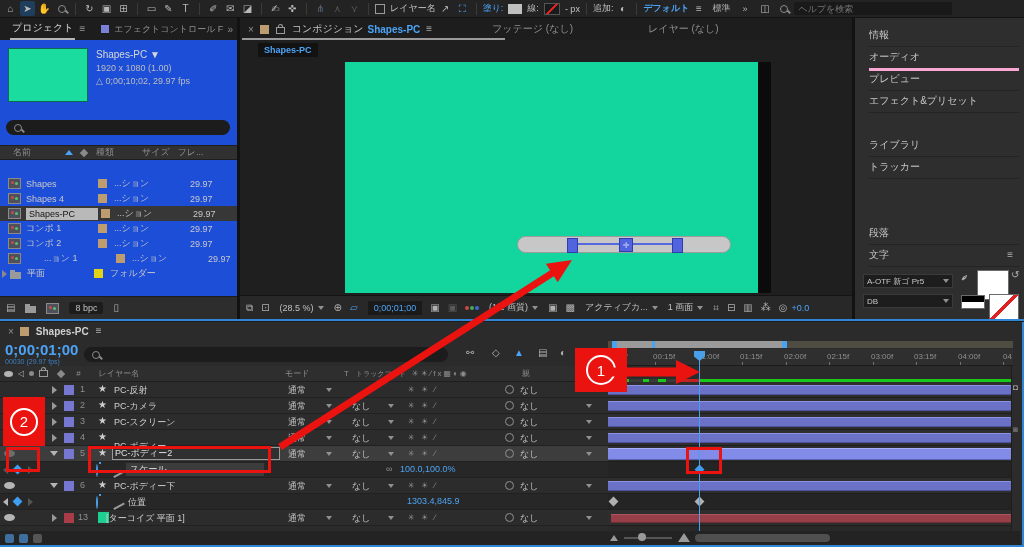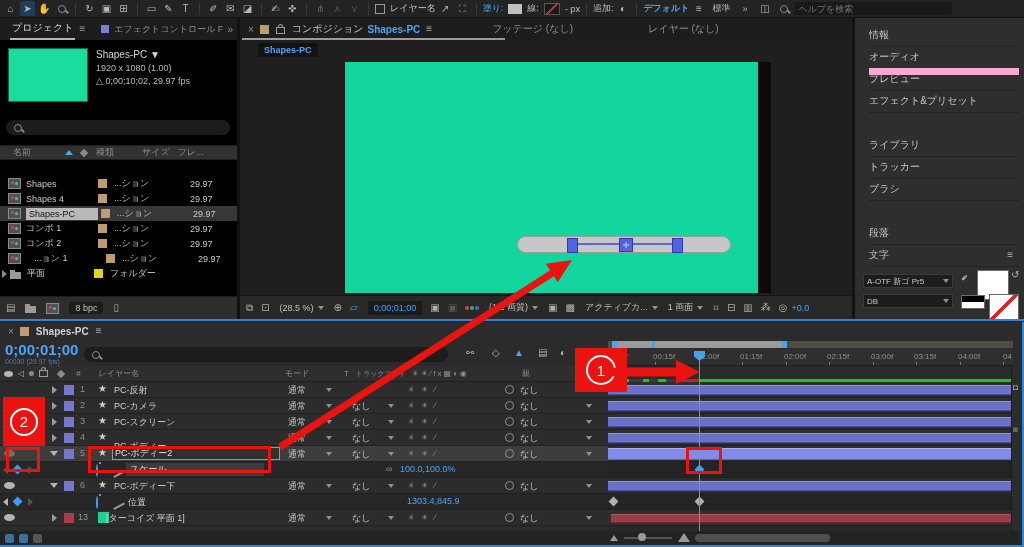--- a/index.html
+++ b/index.html
@@ -39,21 +39,21 @@
   .compi:after{content:"";position:absolute;left:2px;top:2px;width:3px;height:3px;border-radius:50%;background:#c84b4b;box-shadow:4px 1px 0 #4bc86e}
 
   
   #topbar{left:0;top:0;width:1024px;height:18px;background:#232323;border-bottom:1px solid #121212;display:flex;align-items:center;padding:0 3px;box-sizing:border-box;gap:2px}
   .tool{min-width:15px;height:15px;display:flex;align-items:center;justify-content:center;color:#b8b8b8;font-size:10px}
   .tool.active{background:#1f3d5c;border-radius:2px}
   .vsep{width:1px;height:12px;background:#3a3a3a;margin:0 4px}
   .chip-input{background:#191919;border:none;color:#9a9a9a;font-size:9px;height:13px;width:150px;border-radius:2px;padding:0 4px}
 
   
-  .panelbg{background:#000000}
+  .panelbg{background:#1d4ed8}
   .tabstrip{height:22px;background:#1d1d1d;display:flex;align-items:center}
   .gutter{background:#121212}
 
   
   .frow{position:absolute;left:0;width:237px;height:15px;display:flex;align-items:center}
   .lab{width:9px;height:9px;display:inline-block}
 
   
   .trow{position:absolute;left:0;width:608px;height:16px;background:#2c2c2c;border-bottom:1px solid #212121;box-sizing:border-box}
   .trk{position:absolute;left:608px;width:403px;height:16px;background:#2e2e2e;border-bottom:1px solid #1e1e1e;box-sizing:border-box}
@@ -178,21 +178,21 @@
     <div class="frow" style="top:218px">
       <span class="compi" style="margin-left:8px"></span>
       <span class="sm" style="margin-left:5px;width:72px">コンポ 2</span>
       <span class="lab" style="background:#bd9d6f"></span>
       <span class="sm" style="margin-left:7px;width:56px">...ション</span>
       <span class="sm" style="width:20px"></span>
       <span class="sm">29.97</span>
     </div>
     <div class="frow" style="top:233px">
       <span class="compi" style="margin-left:8px"></span>
-      <span class="sm" style="margin-left:13px;width:72px">...ョン 1</span>
+      <span class="sm" style="margin-left:23px;width:72px">...ョン 1</span>
       <span class="lab" style="background:#bd9d6f"></span>
       <span class="sm" style="margin-left:7px;width:56px">...ション</span>
       <span class="sm" style="width:20px"></span>
       <span class="sm">29.97</span>
     </div>
     <div class="frow" style="top:248px">
       <span class="tri-r" style="margin-left:2px;border-left-color:#8a8a8a"></span>
       <span class="folderi" style="margin-left:3px"></span>
       <span class="sm" style="margin-left:6px;width:67px">平面</span>
       <span class="lab" style="background:#e3d318"></span>
@@ -265,26 +265,25 @@
       <span class="ic" style="margin-left:8px">⊟</span>
       <span class="ic" style="margin-left:8px">▥</span>
       <span class="ic" style="margin-left:8px">⁂</span>
       <span class="ic" style="margin-left:8px">◎</span>
       <span class="sm blue" style="margin-left:4px">+0.0</span>
     </div>
   </div>
 
   <div class="p" style="left:855px;top:18px;width:169px;height:301px;background:#2e2e2e">
     <div class="p" style="left:14px;top:6px;width:150px;height:22px;line-height:22px;border-bottom:1px solid #242424">情報</div>
-    <div class="p" style="left:14px;top:28px;width:150px;height:22px;line-height:22px;border-bottom:7px solid #f9a8d4">オーディオ</div>
+    <div class="p" style="left:14px;top:28px;width:150px;height:22px;line-height:22px;border-bottom:3px solid #f9a8d4">オーディオ</div>
     <div class="p" style="left:14px;top:50px;width:150px;height:22px;line-height:22px;border-bottom:1px solid #242424">プレビュー</div>
     <div class="p" style="left:14px;top:72px;width:150px;height:22px;line-height:22px;border-bottom:1px solid #242424">エフェクト&amp;プリセット</div>
     <div class="p" style="left:14px;top:116px;width:150px;height:22px;line-height:22px;border-bottom:1px solid #242424">ライブラリ</div>
     <div class="p" style="left:14px;top:138px;width:150px;height:22px;line-height:22px;border-bottom:1px solid #242424">トラッカー</div>
-    <div class="p" style="left:14px;top:160px;width:150px;height:22px;line-height:22px;border-bottom:1px solid #242424">ブラシ</div>
     <div class="p" style="left:14px;top:204px;width:150px;height:22px;line-height:22px;border-bottom:1px solid #242424">段落</div>
     <div class="p row" style="left:14px;top:226px;width:150px;height:22px;border-bottom:1px solid #242424">
       <span>文字</span>
       <span class="ic dim" style="margin-left:auto;margin-right:6px">≡</span>
     </div>
     <div class="p row" style="left:8px;top:256px;width:90px;height:14px;background:#1d1d1d;border:1px solid #3a3a3a;padding:0 3px;box-sizing:border-box">
       <span class="xs" style="color:#c8c8c8;overflow:hidden;white-space:nowrap">A-OTF 新ゴ Pr5</span>
       <span class="cv" style="margin-left:auto"></span>
     </div>
     <div class="p ic" style="left:106px;top:255px;transform:rotate(-45deg)">✒</div>

